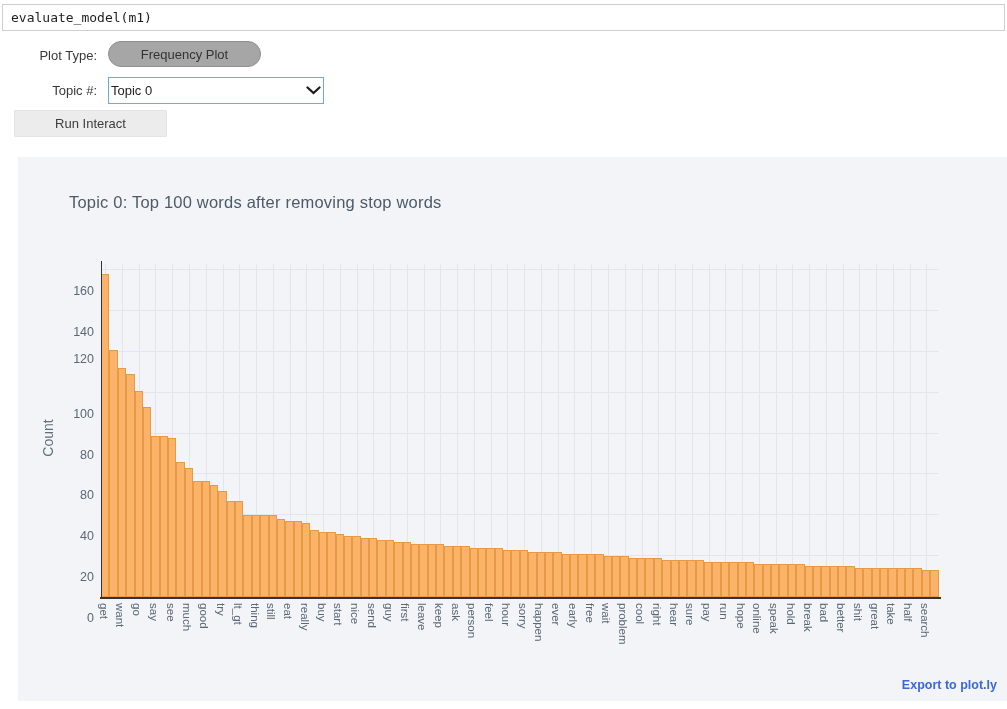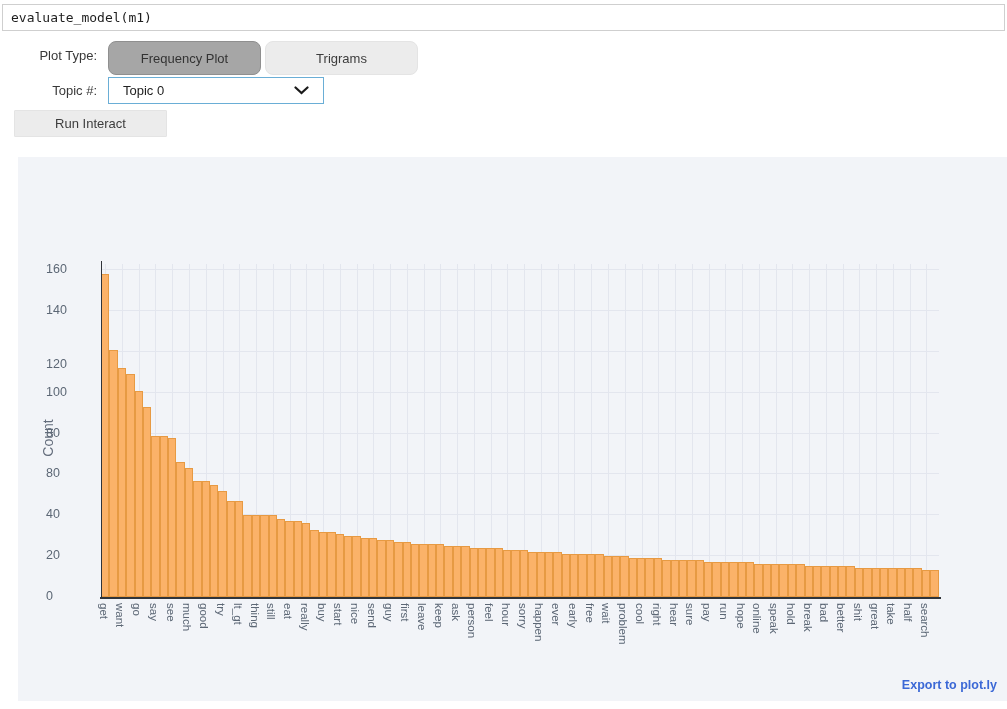--- a/index.html
+++ b/index.html
@@ -15,29 +15,29 @@
     background:#fff; border:1px solid #cfcfcf;
     font-family:"DejaVu Sans Mono", monospace; font-size:13px; color:#1d1d1d;
     line-height:25px; padding-left:8px; white-space:pre;
   }
   .ctl-label{
     position:absolute; left:0; width:97px; text-align:right;
     font-size:13px; color:#383838;
   }
   .toggle-group{position:absolute; left:108px; top:41px; height:30px; display:flex; gap:4px;}
   .toggle-btn{
-    width:153px; height:34px; background:var(--button-bg); border:1px solid #e4e4e4;
+    width:153px; height:26px; background:var(--button-bg); border:1px solid #e4e4e4;
     font-size:13px; color:#3c3c3c; display:flex; align-items:center; justify-content:center;
-    border-radius:8px; cursor:pointer; font-family:"Liberation Sans", sans-serif;
+    border-radius:13px; cursor:pointer; font-family:"Liberation Sans", sans-serif;
   }
   .toggle-btn.selected{background:var(--selected-button-bg); border:1px solid #8f8f8f; color:#333;}
   .select-box{
     position:absolute; left:108px; top:77px; width:216px; height:27px; background:#fff;
     border:1px solid var(--select-border); display:flex; align-items:center;
-    font-size:13px; color:#222; padding:0 14px; cursor:pointer;
+    font-size:13px; color:#222; padding:0 2px; cursor:pointer;
   }
   .select-box .chev{margin-left:auto; display:flex; align-items:center;}
   .run-btn{
     position:absolute; left:14px; top:110px; width:153px; height:27px;
     background:var(--button-bg); border:1px solid #e4e4e4; border-radius:1px;
     font-size:13px; color:#3c3c3c; cursor:pointer; font-family:"Liberation Sans", sans-serif;
   }
   .plot-card{
     position:absolute; left:18px; top:157px; width:989px; height:544px;
     background:var(--card-bg);
@@ -54,53 +54,53 @@
   .plot-area{
     position:absolute; left:83px; top:107px; width:838px; height:333px;
   }
   .hgrid{position:absolute; left:0; width:100%; height:1px; background:var(--gridline); z-index:1;}
   .vgrid{position:absolute; top:0; height:100%; width:1px; background:var(--gridline); z-index:1;}
   .bars{position:absolute; left:0; top:0; width:100%; height:100%;
     display:flex; align-items:flex-end; z-index:2;}
   .bar{flex:0 0 auto; background:var(--bar-fill); border:1px solid var(--bar-line);}
   .y-axis-line{position:absolute; left:83px; top:104px; width:1px; height:336px; background:var(--axis); z-index:3;}
   .x-axis-line{position:absolute; left:82px; top:440px; width:841px; height:2px; background:var(--axis); z-index:3;}
-  .ytick{position:absolute; left:28px; width:48px; text-align:left;
-    font-size:12.5px; color:var(--tick-text);}
+  .ytick{position:absolute; left:28px; width:48px; text-align:right;
+    font-size:12.5px; color:var(--tick-text);margin-top:22px;}
   .xtick{position:absolute; top:446px; font-size:11.5px; color:var(--tick-text);
     white-space:nowrap; transform:rotate(90deg); transform-origin:0 0;}
   .export-link{
     position:absolute; right:10px; top:521px; font-size:12.5px; font-weight:bold;
     color:var(--link); text-decoration:none; cursor:pointer;
   }
 </style>
 </head>
 <body>
 
 <div class="code-cell"><span>evaluate_model(m1)</span></div>
 
 <span class="ctl-label" style="top:48px;">Plot Type:</span>
 <div class="toggle-group" id="toggle-group">
     <button class="toggle-btn selected">Frequency Plot</button>
-    <button class="toggle-btn">Trigrams</button>
   </div>
 
 <span class="ctl-label" style="top:83px;">Topic #:</span>
 <div class="select-box">
   <span>Topic 0</span>
   <span class="chev">
     <svg width="15" height="9" viewBox="0 0 15 9">
         <path d="M1.5 1.5 L7.5 7 L13.5 1.5" stroke="#1a1a1a" stroke-width="2.2" fill="none" stroke-linecap="round"></path>
       </svg>
   </span>
 </div>
 
 <button class="run-btn">Run Interact</button>
 
 <div class="plot-card">
+  <div class="plot-title">Topic 0: Top 100 words after removing stop words</div>
   <div class="y-axis-title">Count</div>
   <div class="plot-area" id="plot-area">
       <div class="hgrid" style="bottom: 40.8589px;"></div>
       <div class="hgrid" style="bottom: 81.7178px;"></div>
       <div class="hgrid" style="bottom: 122.577px;"></div>
       <div class="hgrid" style="bottom: 163.436px;"></div>
       <div class="hgrid" style="bottom: 204.294px;"></div>
       <div class="hgrid" style="bottom: 245.153px;"></div>
       <div class="hgrid" style="bottom: 286.012px;"></div>
       <div class="hgrid" style="bottom: 326.871px;"></div>
@@ -259,21 +259,21 @@
     </div>
   <div class="y-axis-line"></div>
   <div class="x-axis-line"></div>
   <div id="ytick-layer">
       <div class="ytick" style="top: 432px;">0</div>
       <div class="ytick" style="top: 391.141px;">20</div>
       <div class="ytick" style="top: 350.282px;">40</div>
       <div class="ytick" style="top: 309.423px;">80</div>
       <div class="ytick" style="top: 268.564px;">80</div>
       <div class="ytick" style="top: 227.706px;">100</div>
-      <div class="ytick" style="top: 200px;">120</div>
+      <div class="ytick" style="top: 173px;">120</div>
       <div class="ytick" style="top: 145.988px;">140</div>
       <div class="ytick" style="top: 105.129px;">160</div>
     </div>
   <div id="xtick-layer">
       <div class="xtick" style="left: 91.69px;">get</div>
       <div class="xtick" style="left: 108.45px;">want</div>
       <div class="xtick" style="left: 125.21px;">go</div>
       <div class="xtick" style="left: 141.97px;">say</div>
       <div class="xtick" style="left: 158.73px;">see</div>
       <div class="xtick" style="left: 175.49px;">much</div>

